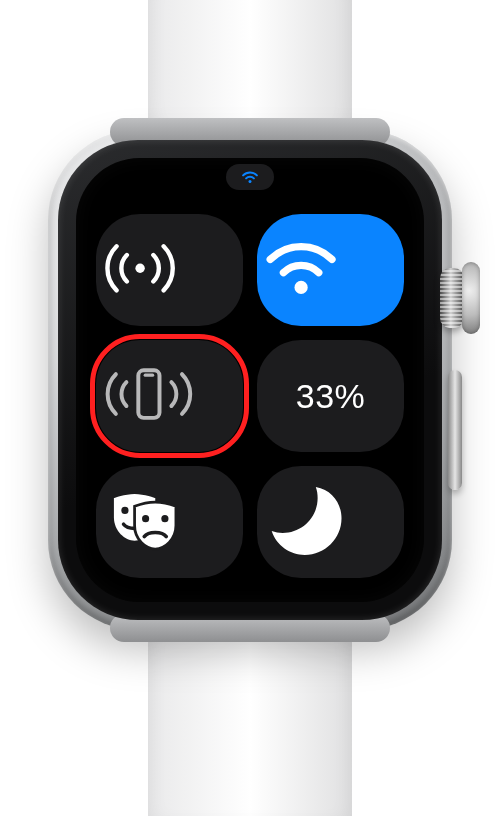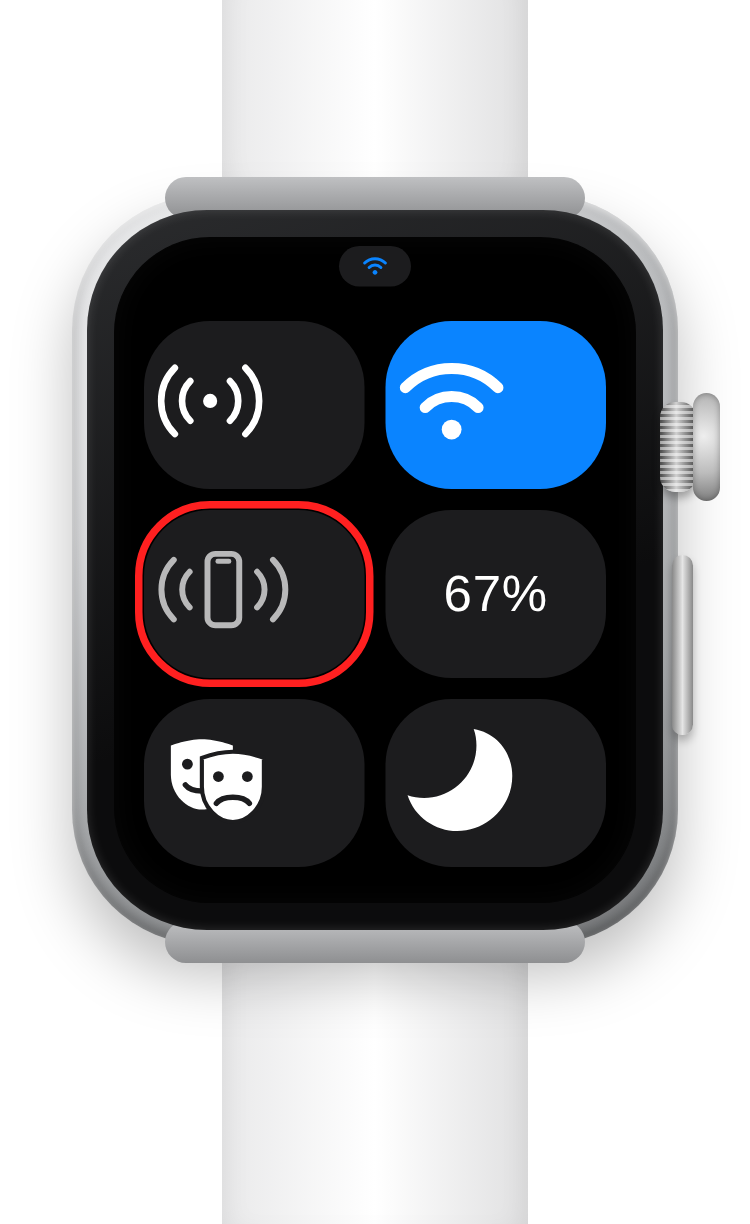--- a/index.html
+++ b/index.html
@@ -235,21 +235,21 @@
               <rect x="36" y="9.5" width="8" height="2.5" rx="1.2" fill="#b8b8b9"></rect>
               <path d="M23 16c-5 5-5 13 0 18" stroke="#b8b8b9" stroke-width="3" fill="none" stroke-linecap="round"></path>
               <path d="M57 16c5 5 5 13 0 18" stroke="#b8b8b9" stroke-width="3" fill="none" stroke-linecap="round"></path>
               <path d="M15 10c-8.3 8.3-8.3 21.7 0 30" stroke="#b8b8b9" stroke-width="3" fill="none" stroke-linecap="round"></path>
               <path d="M65 10c8.3 8.3 8.3 21.7 0 30" stroke="#b8b8b9" stroke-width="3" fill="none" stroke-linecap="round"></path>
             </svg>
           </span>
         </div>
 
         <div class="tile">
-          <span class="battery-label">67%</span>
+          <span class="battery-label">33%</span>
         </div>
 
         <div class="tile">
           <span>
             <svg viewBox="0 0 64 48">
               <g fill="#ffffff">
                 <path d="M13 8c0 0 8-3 15-3s15 3 15 3v14c0 10-8 17-15 17S13 32 13 22V8z" fill="#fff"></path>
                 <circle cx="21" cy="17" r="2.6" fill="#1c1c1e"></circle>
                 <circle cx="35" cy="17" r="2.6" fill="#1c1c1e"></circle>
                 <path d="M20 27c3 4 13 4 16 0" stroke="#1c1c1e" stroke-width="2.6" fill="none" stroke-linecap="round"></path>

